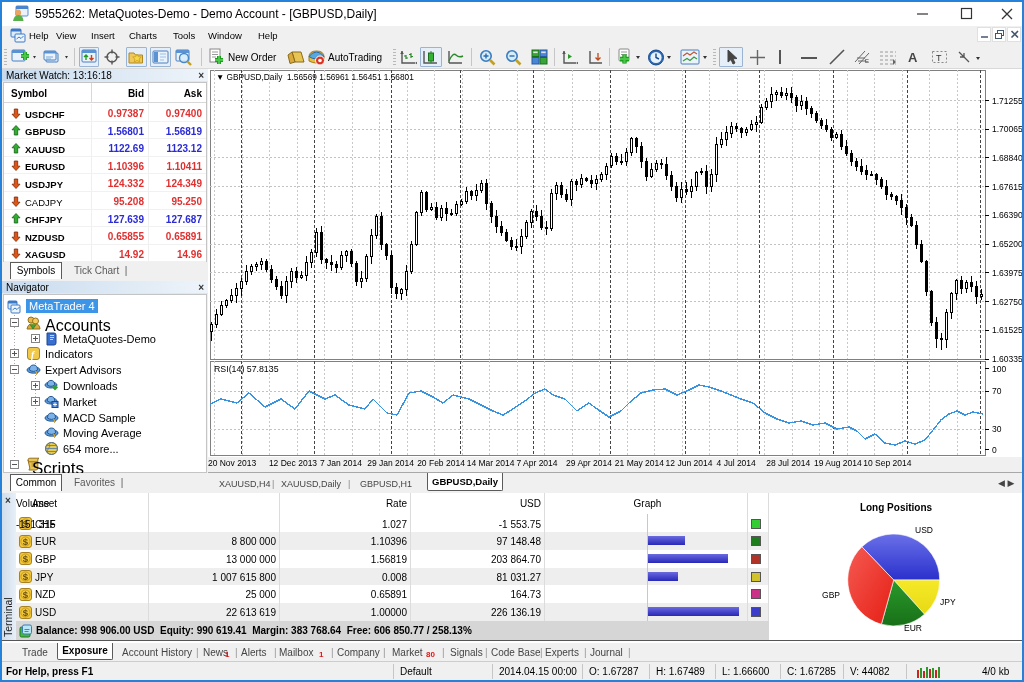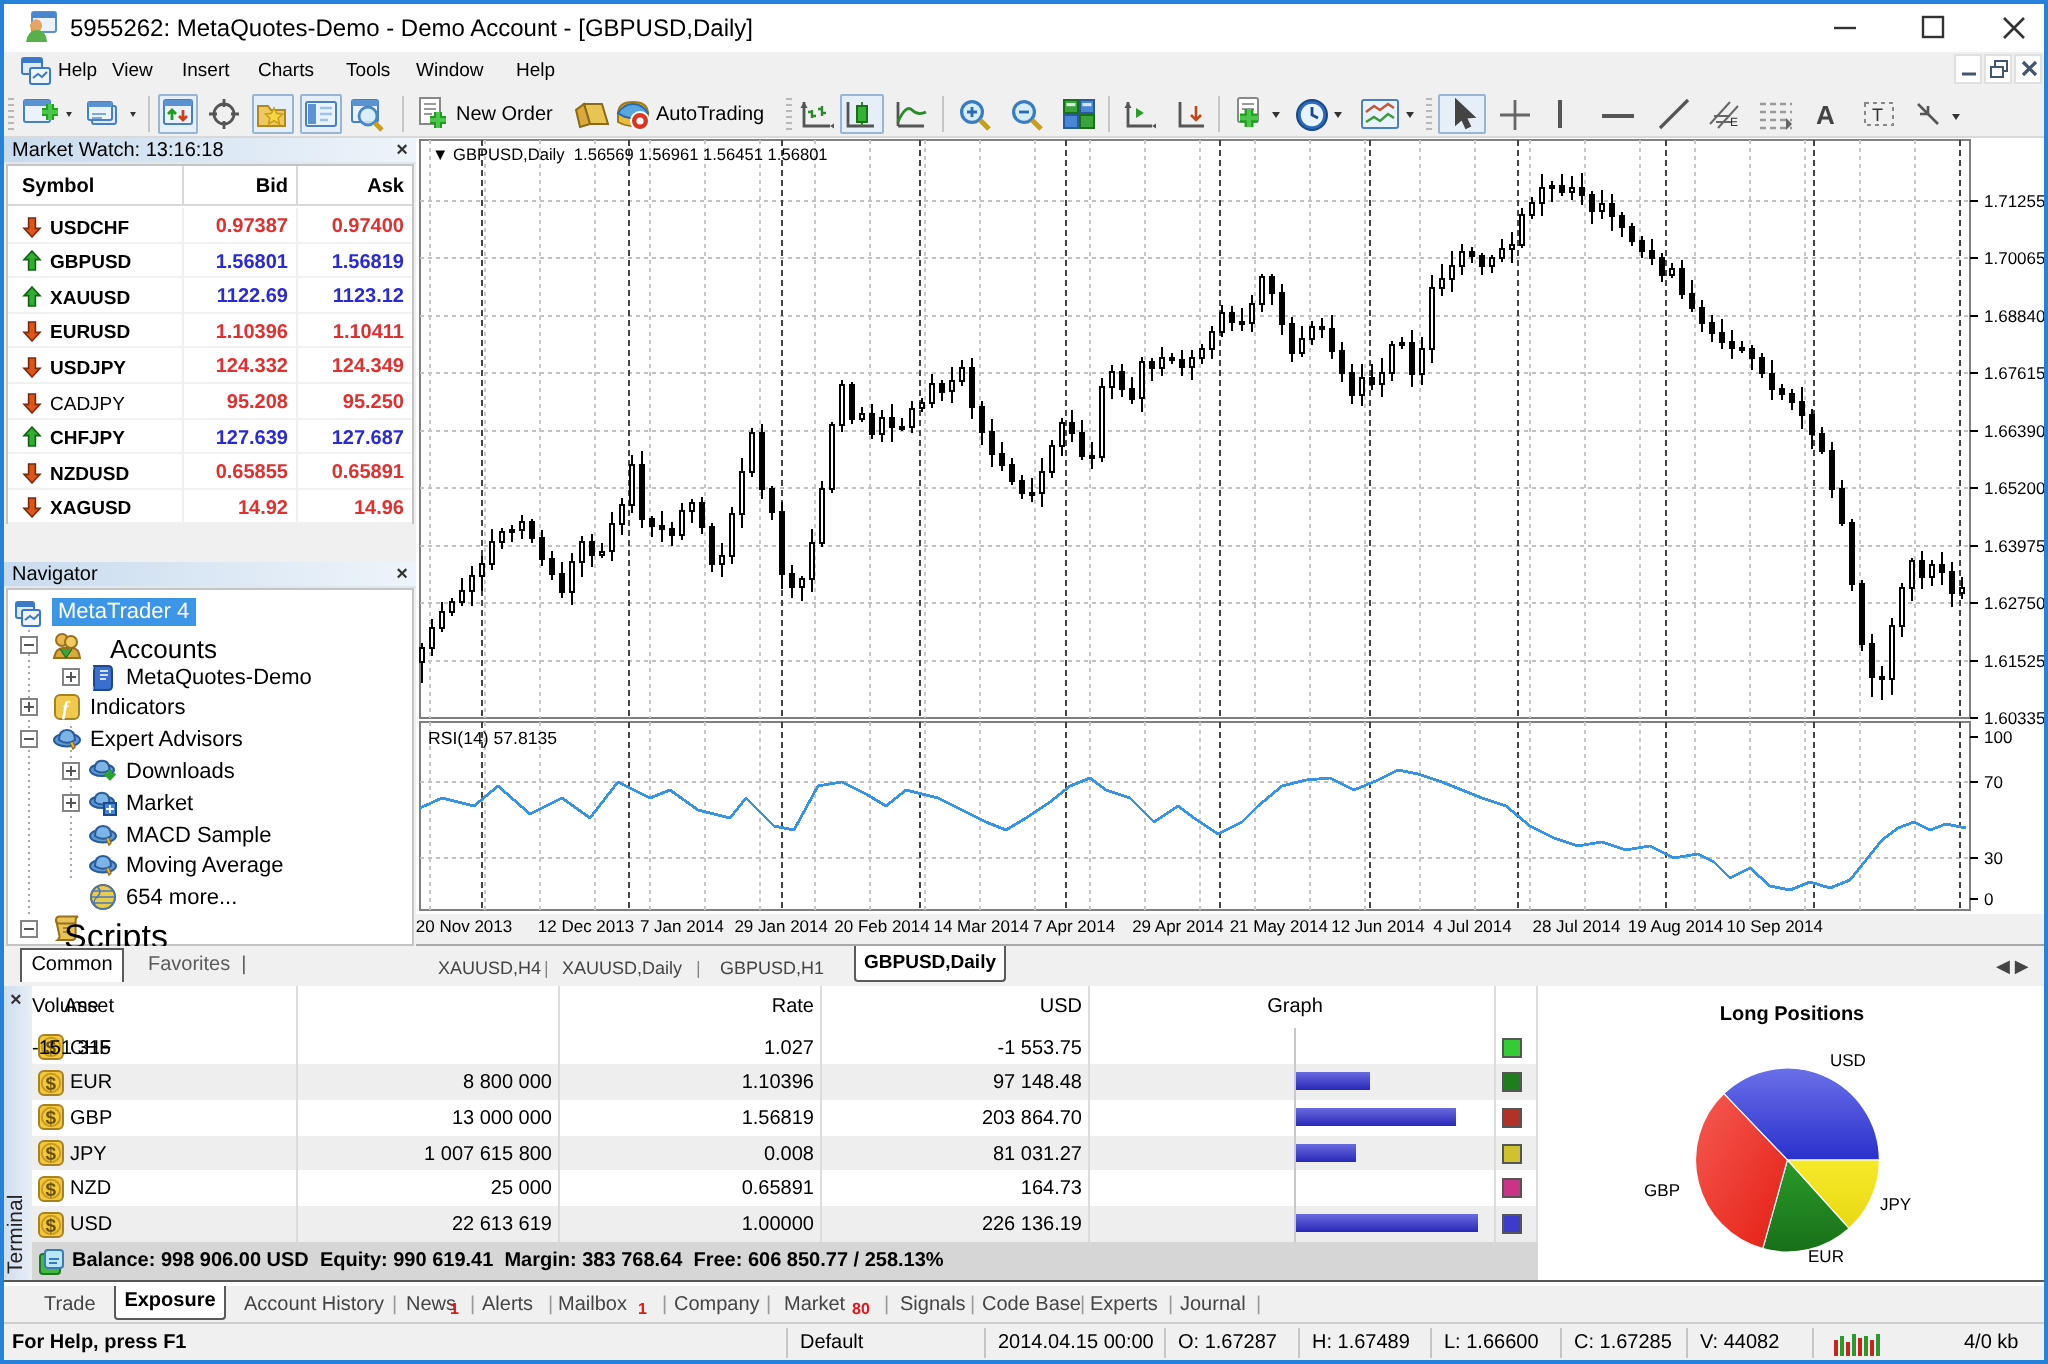--- a/index.html
+++ b/index.html
@@ -348,20 +348,24 @@
           <path d="M5 10.5 L1 6.2 H3.3 V1 H6.7 V6.2 H9 Z" fill="#e05515" stroke="#7a2a08" stroke-width="0.8"></path>
         </svg>
         <div class="abs" style="left:21px;top:4.5px;font-weight:bold;font-size:9.5px">XAGUSD</div>
         <div class="abs" style="right:62px;top:4px;font-weight:bold;color:#e03030">14.92</div>
         <div class="abs" style="right:4px;top:4px;font-weight:bold;color:#e03030">14.96</div>
         <div class="abs" style="left:87px;top:0;width:1px;height:100%;background:#efefef"></div>
         <div class="abs" style="left:144px;top:0;width:1px;height:100%;background:#efefef"></div>
       </div>
   </div>
 
+  <div class="abs" style="left:0;top:193px;width:206px;height:18px;background:#f0f0f0">
+    <div class="tabact" style="left:8px;top:0px;width:52px;height:17px;line-height:16px">Symbols</div>
+    <div class="tab" style="left:72px;top:1px">Tick Chart&nbsp;&nbsp;|</div>
+  </div>
 </div>
 
 <div class="abs" style="left:2px;top:281px;width:206px;height:211px;background:#f0f0f0">
   <div class="panelhdr">Navigator<span class="phx">×</span></div>
   <div class="abs" style="left:1px;top:13px;width:204px;height:179px;background:#fff;border:1px solid #c4c4c4">
     <div class="abs" style="left:10px;top:20px;width:1px;height:142px;background-image:repeating-linear-gradient(#aaa 0 1px,transparent 1px 3px)"></div>
       <div class="abs" style="left:31px;top:68px;width:1px;height:78px;background-image:repeating-linear-gradient(#aaa 0 1px,transparent 1px 3px)"></div>
       <div class="abs" style="left:3px;top:4.0px;height:15.8px;width:198px">
         <svg class="abs" style="left:0px;top:0px" width="15" height="15" viewBox="0 0 15 15">
           <rect x="1" y="2" width="9" height="8" rx="1" fill="#dcebfa" stroke="#3b79c8"></rect>
@@ -375,21 +379,21 @@
         <svg class="abs" style="left:6px;top:3px" width="9" height="9" viewBox="0 0 9 9">
           <rect x="0.5" y="0.5" width="8" height="8" fill="#fff" stroke="#848484"></rect>
           <path d="M2 4.5 h5" stroke="#555"></path>
         </svg>
         <svg class="abs" style="left:22px;top:0px" width="15" height="15" viewBox="0 0 15 15">
           <circle cx="5" cy="5" r="3" fill="#e8b84c" stroke="#96701c"></circle>
           <circle cx="9.5" cy="6" r="3" fill="#f2cc60" stroke="#96701c"></circle>
           <path d="M1 14 q1 -5 4.5 -5 l4.5 0 q3.5 0 4 5 z" fill="#d9a93c" stroke="#96701c"></path>
           <path d="M4 9.5 l3 4.5 3 -4.5" fill="#3aa33a" stroke="#1c701c" stroke-width="0.6"></path>
         </svg>
-        <div class="abs" style="left:51px;top:2px;font-size:13px">Accounts</div>
+        <div class="abs" style="left:41px;top:2px;font-size:16px">Accounts</div>
       </div>
       <div class="abs" style="left:0;top:35.6px;height:15.8px;width:100%">
         <svg class="abs" style="left:27px;top:3px" width="9" height="9" viewBox="0 0 9 9">
           <rect x="0.5" y="0.5" width="8" height="8" fill="#fff" stroke="#848484"></rect>
           <path d="M2 4.5 h5 M4.5 2 v5" stroke="#555"></path>
         </svg>
         <svg class="abs" style="left:40px;top:0px" width="15" height="15" viewBox="0 0 15 15">
           <path d="M3 2 h7 q2 0 2 2 v8 q0 2 -2 2 h-7 z" fill="#3a6fd0" stroke="#1c4890"></path>
           <path d="M3 2 q-1.5 1 0 2 v10 q-1.5 -1 0 -2 z" fill="#88aade"></path>
           <path d="M6 4.5 h4 m-4 2 h4 m-4 2 h3" stroke="#cfe0f8" stroke-width="0.9"></path>

